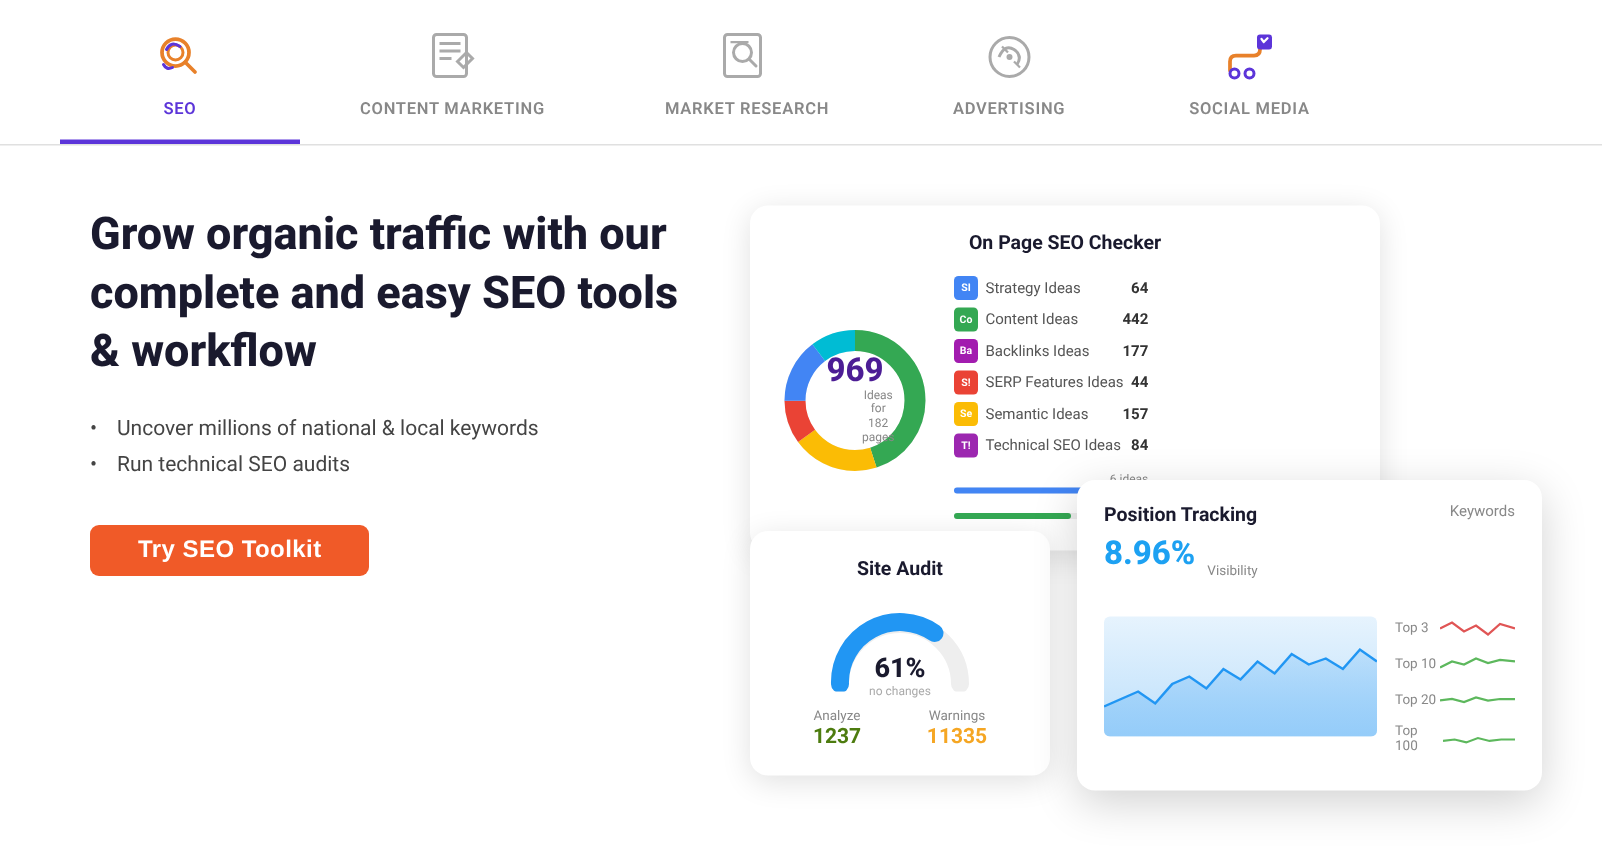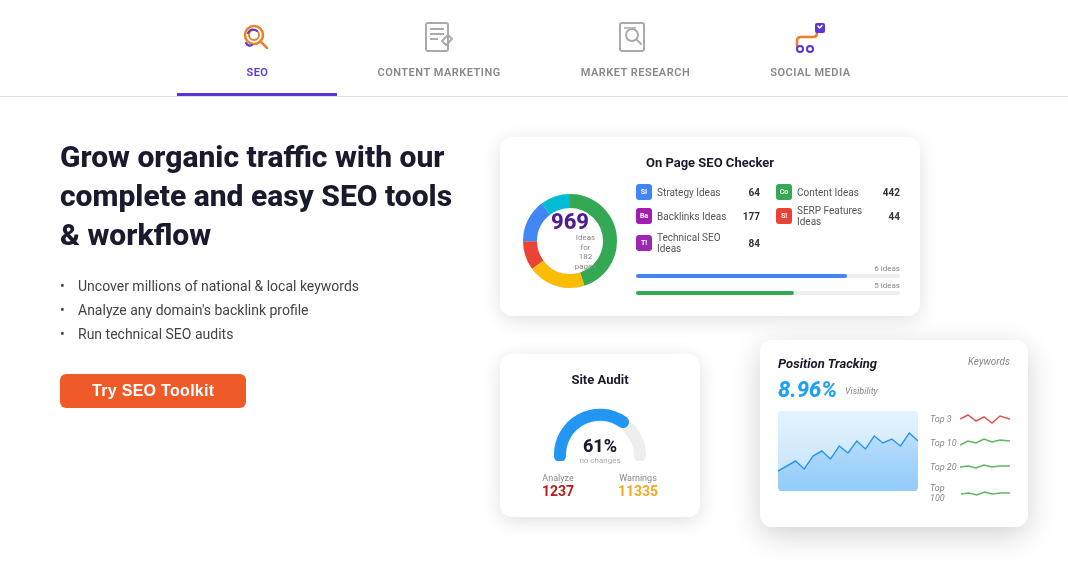--- a/index.html
+++ b/index.html
@@ -10,21 +10,20 @@
       height: 570px;
       overflow: hidden;
     }
 
     
     .nav-tabs {
       display: flex;
       border-bottom: 1px solid #e0e0e0;
       padding: 0 40px;
       background: #fff;
-      justify-content: center;
     }
     .nav-tab {
       display: flex;
       flex-direction: column;
       align-items: center;
       padding: 18px 40px 14px;
       cursor: pointer;
       position: relative;
       min-width: 160px;
     }
@@ -150,21 +149,21 @@
       line-height: 1;
     }
     .donut-label {
       font-size: 8px;
       color: #888;
       line-height: 1.2;
       margin-left: 31px;
     }
     .ideas-grid {
       display: grid;
-      grid-template-columns: 1fr 1fr;
+      grid-template-columns: 1fr;
       gap: 5px 16px;
       font-size: 10px;
     }
     .idea-row {
       display: flex;
       align-items: center;
       gap: 5px;
     }
     .idea-badge {
       width: 16px;
@@ -251,55 +250,54 @@
     .audit-stat-label {
       font-size: 9px;
       color: #888;
       text-align: center;
     }
     .audit-stat-val {
       font-size: 14px;
       font-weight: 700;
       text-align: center;
     }
-    .val-red { color: #b91c1c; }
+    .val-red { color: #4d7c0f; }
     .val-orange { color: #f5a623; }
 
     
     .card-position {
       background: #fff;
       border-radius: 12px;
       box-shadow: 0 8px 30px rgba(0,0,0,0.18);
       padding: 16px 18px;
       position: absolute;
       bottom: -10px;
       right: -20px;
-      width: 268px;
+      width: 310px;
       z-index: 2;
-      font-style: italic;
     }
     .pos-header {
       display: flex;
       justify-content: space-between;
       margin-bottom: 6px;
     }
     .pos-title {
       font-size: 13px;
       font-weight: 700;
       color: #1a1a2e;
     }
     .pos-keywords-label {
       font-size: 10px;
       color: #888;
     }
     .pos-visibility {
       font-size: 22px;
       font-weight: 800;
       color: #1da1f2;
-      margin-bottom: 3px;
+      margin-bottom: 23px;
     }
     .pos-chart-area {
       display: flex;
       gap: 12px;
     }
     .pos-main-chart {
       flex: 1;
       height: 80px;
       background: linear-gradient(180deg, rgba(173,216,250,0.3) 0%, rgba(173,216,250,0.8) 100%);
       border-radius: 4px;
@@ -365,20 +363,32 @@
       <svg width="38" height="38" viewBox="0 0 38 38" fill="none">
         <rect x="4" y="4" width="24" height="28" rx="2" stroke="#aaa" stroke-width="2" fill="none"></rect>
         <circle cx="16" cy="16" r="6" stroke="#aaa" stroke-width="2" fill="none"></circle>
         <line x1="21" y1="21" x2="25" y2="25" stroke="#aaa" stroke-width="2" stroke-linecap="round"></line>
         <line x1="8" y1="9" x2="20" y2="9" stroke="#aaa" stroke-width="1.5"></line>
       </svg>
     </div>
     <span class="tab-label">MARKET RESEARCH</span>
   </div>
 
+  <div class="nav-tab">
+    <div class="tab-icon">
+      <svg width="38" height="38" viewBox="0 0 38 38" fill="none">
+        <circle cx="19" cy="19" r="13" stroke="#aaa" stroke-width="2" fill="none"></circle>
+        <path d="M12 19 Q16 10 22 14 Q28 18 24 24" stroke="#aaa" stroke-width="2" fill="none"></path>
+        <line x1="14" y1="12" x2="18" y2="16" stroke="#aaa" stroke-width="1.5"></line>
+        <line x1="22" y1="22" x2="26" y2="26" stroke="#aaa" stroke-width="1.5"></line>
+        <circle cx="19" cy="19" r="2" fill="#aaa"></circle>
+      </svg>
+    </div>
+    <span class="tab-label">ADVERTISING</span>
+  </div>
 
   <div class="nav-tab">
     <div class="tab-icon">
       <svg width="38" height="38" viewBox="0 0 38 38" fill="none">
         <path d="M6 28 L6 22 Q6 18 10 18 L22 18 Q26 18 26 14 L26 8" stroke="#e8812a" stroke-width="2.5" fill="none" stroke-linecap="round"></path>
         <rect x="24" y="4" width="10" height="10" rx="2" fill="#5c35d9"></rect>
         <path d="M27 7 L28.5 9 L31 6.5" stroke="#fff" stroke-width="1.5" stroke-linecap="round" stroke-linejoin="round"></path>
         <circle cx="9" cy="30" r="3" stroke="#5c35d9" stroke-width="2" fill="none"></circle>
         <circle cx="19" cy="30" r="3" stroke="#5c35d9" stroke-width="2" fill="none"></circle>
       </svg>
@@ -386,21 +396,20 @@
     <span class="tab-label">SOCIAL MEDIA</span>
   </div>
 </nav>
 
 <div class="main-content">
 
   <div class="left-side">
     <h1 class="headline">Grow organic traffic with our complete and easy SEO tools &amp; workflow</h1>
     <ul class="feature-list">
       <li>Uncover millions of national &amp; local keywords</li>
-      <li>Analyze any domain's backlink profile</li>
       <li>Run technical SEO audits</li>
     </ul>
     <button class="cta-button">Try SEO Toolkit</button>
   </div>
 
   <div class="right-side">
 
     <div class="card-seo-checker">
       <div class="card-title">On Page SEO Checker</div>
       <div class="seo-checker-content">
@@ -437,20 +446,25 @@
             </div>
             <div class="idea-row">
               <div class="idea-badge badge-teal">Ba</div>
               <span class="idea-name">Backlinks Ideas</span>
               <span class="idea-count">177</span>
             </div>
             <div class="idea-row">
               <div class="idea-badge badge-red">S!</div>
               <span class="idea-name">SERP Features Ideas</span>
               <span class="idea-count">44</span>
+            </div>
+            <div class="idea-row">
+              <div class="idea-badge badge-orange">Se</div>
+              <span class="idea-name">Semantic Ideas</span>
+              <span class="idea-count">157</span>
             </div>
             <div class="idea-row">
               <div class="idea-badge badge-purple">T!</div>
               <span class="idea-name">Technical SEO Ideas</span>
               <span class="idea-count">84</span>
             </div>
           </div>
           <div class="progress-bars">
             <div class="prog-bar-wrap">
               <div class="prog-label">6 ideas</div>

